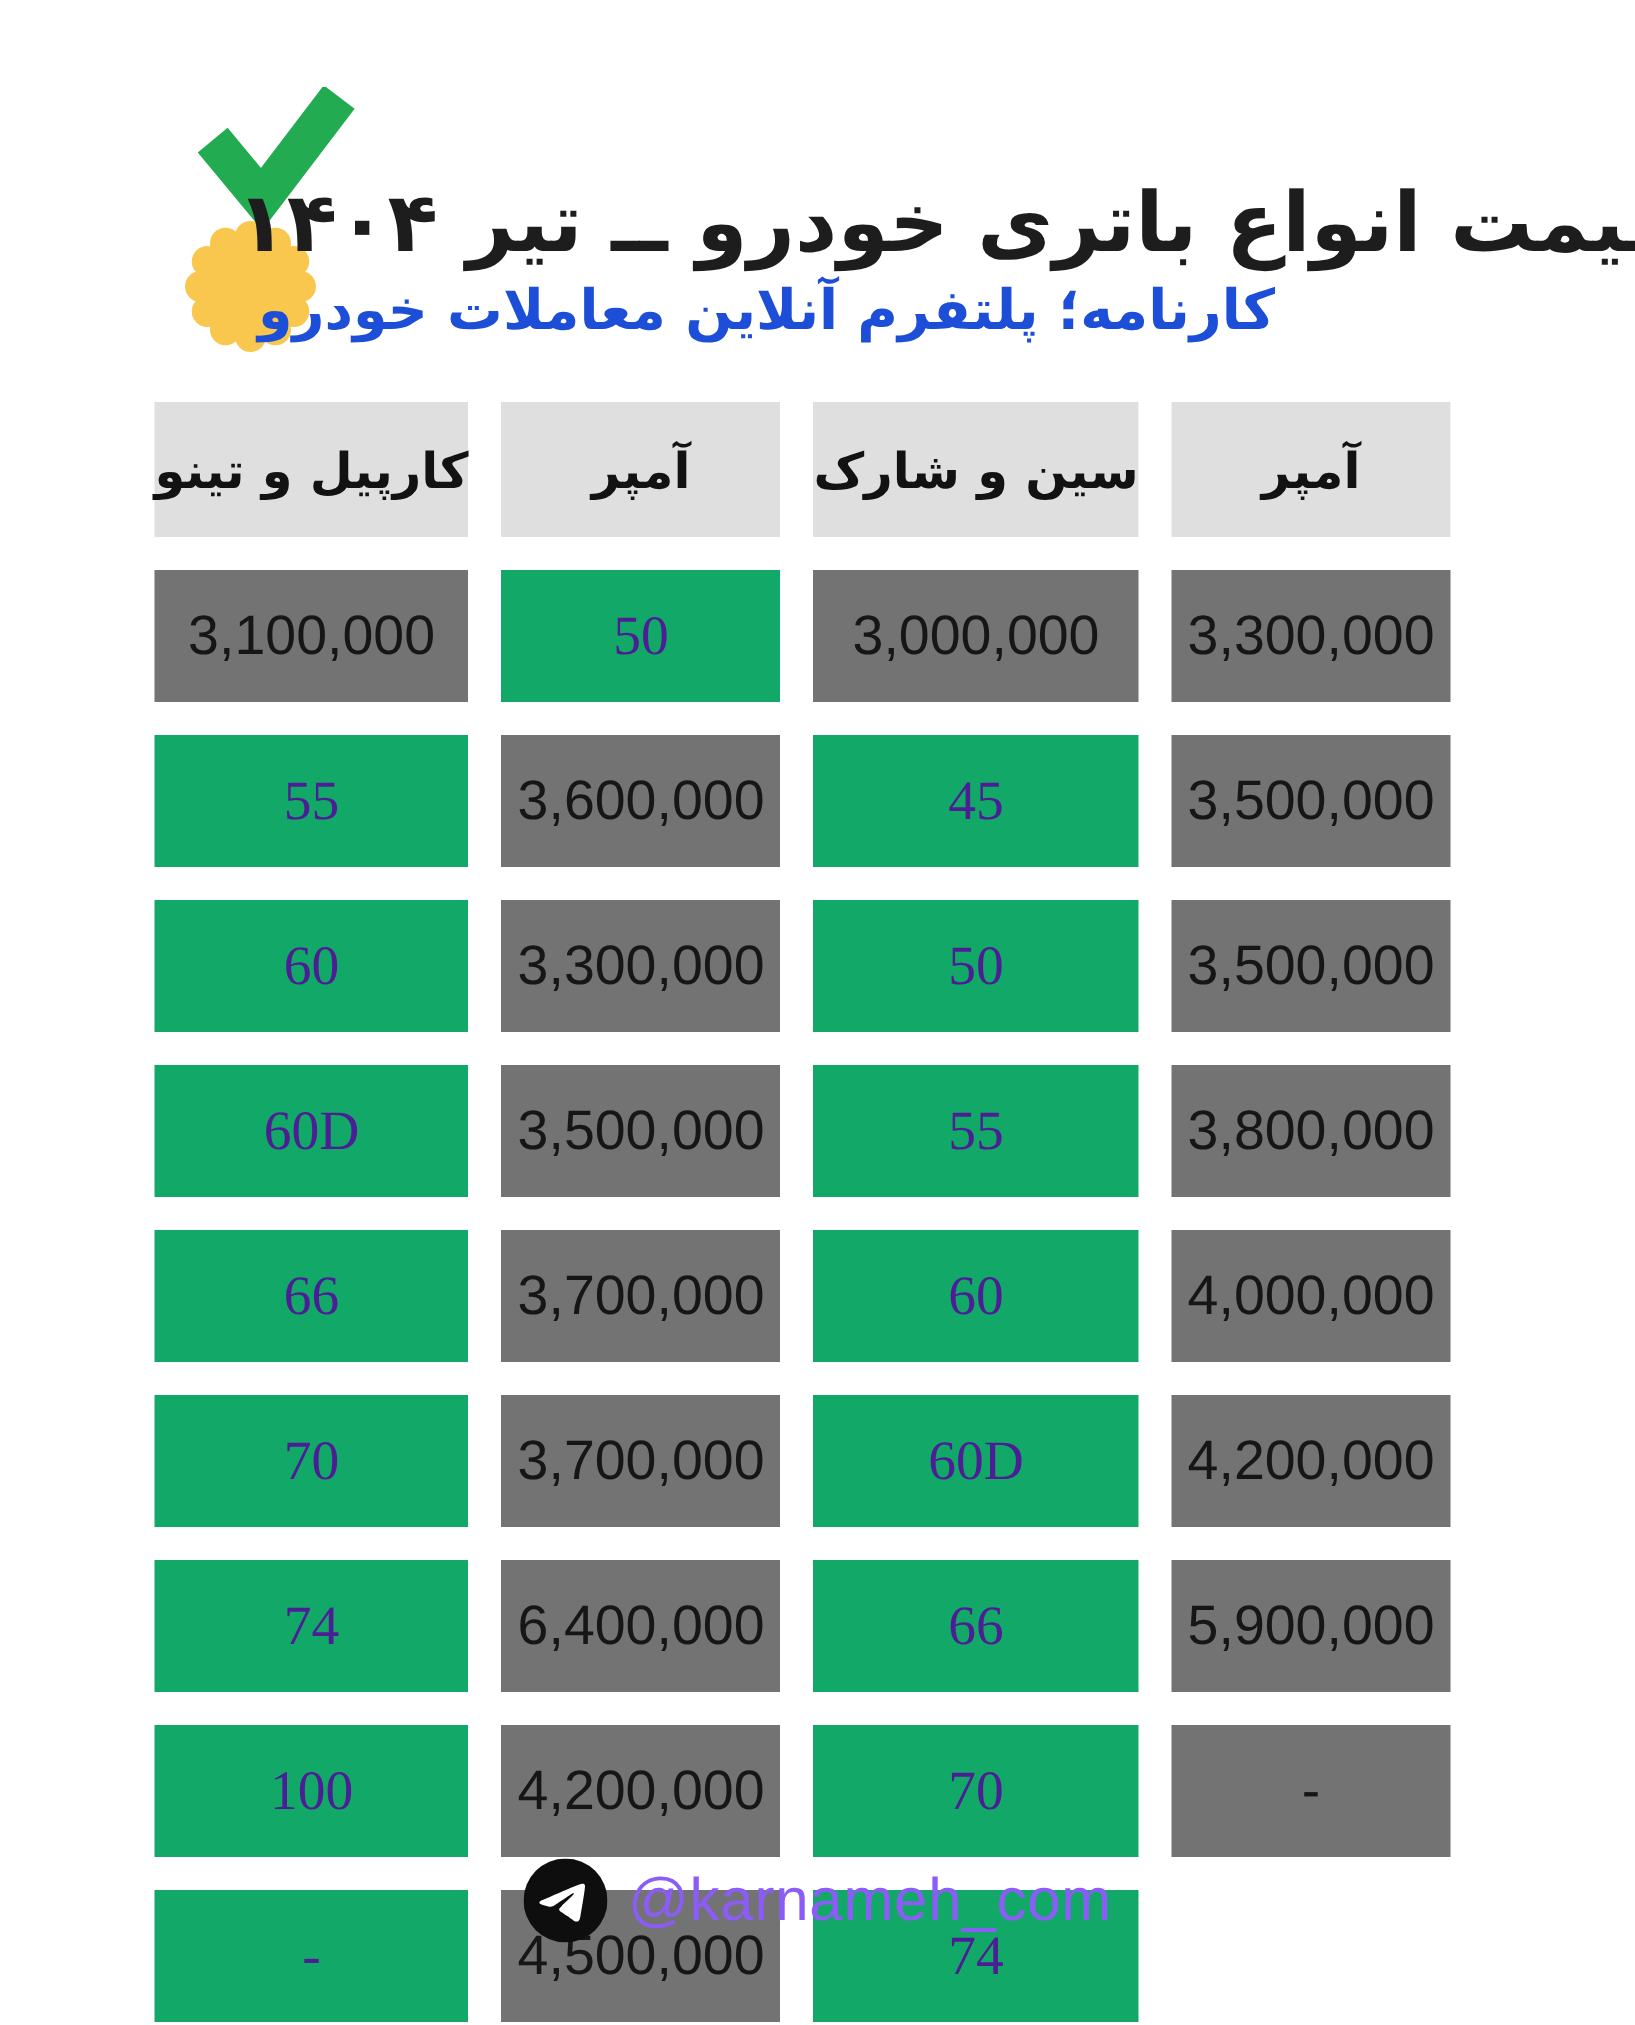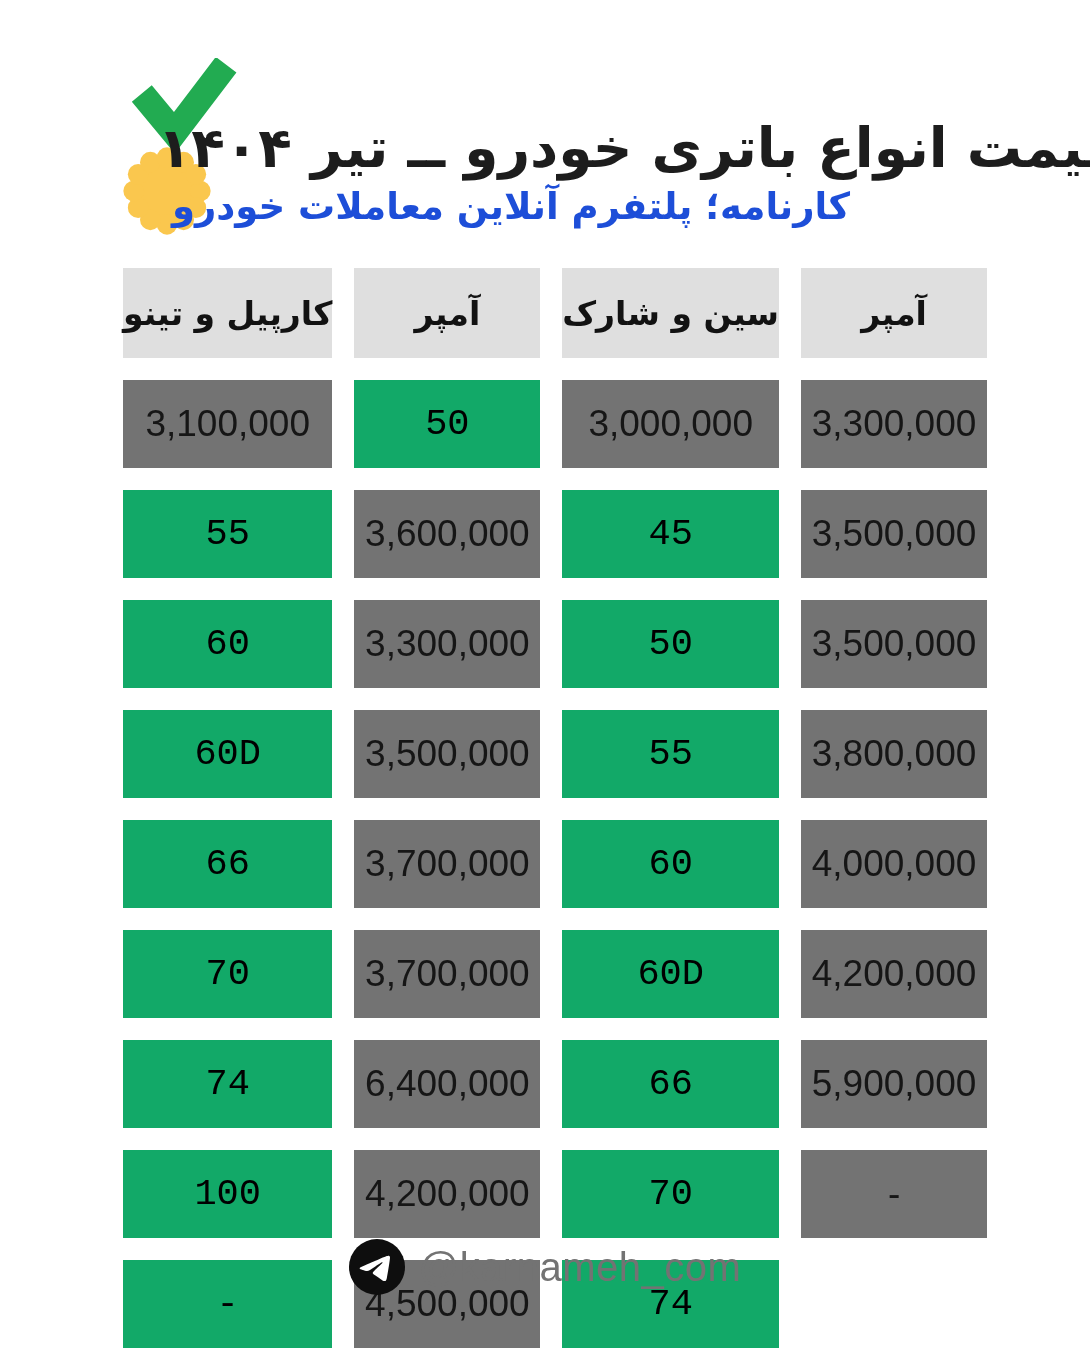--- a/index.html
+++ b/index.html
@@ -22,51 +22,51 @@
   }
   .subtitle{
     position:absolute;left:156px;top:182px;width:710px;height:48px;
     display:flex;align-items:center;justify-content:center;
     direction:rtl;font-size:37px;font-weight:bold;color:#1d4ed8;
     white-space:nowrap;
   }
 
   
   .price-table{
-    position:absolute;left:123px;top:268px;width:864px;
+    position:absolute;left:103px;top:268px;width:864px;
     display:grid;grid-template-columns:repeat(4,1fr);
     grid-template-rows:90px;grid-auto-rows:88px;
     column-gap:7px;row-gap:6px;gap:22px;
   }
   .cell{
     display:flex;align-items:center;justify-content:center;
     white-space:nowrap;
   }
   .cell.head{
     background:#dfdfdf;color:#121212;font-weight:bold;font-size:33px;
     direction:rtl;font-family:"DejaVu Sans",sans-serif;
   }
   .cell.price{
     background:#737373;color:#161616;font-size:37px;
     font-family:"Liberation Sans",sans-serif;
   }
   .cell.amp{
-    background:#12a968;color:#000000;font-size:37px;
-    font-family:Liberation Mono, monospace;
+    background:#12a968;color:#4c1d95;font-size:37px;
+    font-family:Liberation Serif, serif;
   }
 
   
   .footer{
     position:absolute;left:0;top:1236px;width:1090px;height:62px;
     display:flex;align-items:center;justify-content:center;gap:14px;
   }
   .tg-icon{width:56px;height:56px;display:block;}
   .handle{
     font-family:"Liberation Sans",sans-serif;font-size:40px;font-weight:500;
-    color:#737373;letter-spacing:0.5px;text-align:center;
+    color:#8b5cf6;letter-spacing:0.5px;text-align:center;
   }
 </style>
 </head>
 <body>
 
 <div class="poster">
 
   <div class="medal">
     <svg class="check" width="110" height="92" viewBox="0 0 112 96">
       <path d="M13 37 L47 78 L101 7" fill="none" stroke="#22ab51" stroke-width="27" stroke-linecap="butt" stroke-linejoin="miter" stroke-miterlimit="6"></path>

